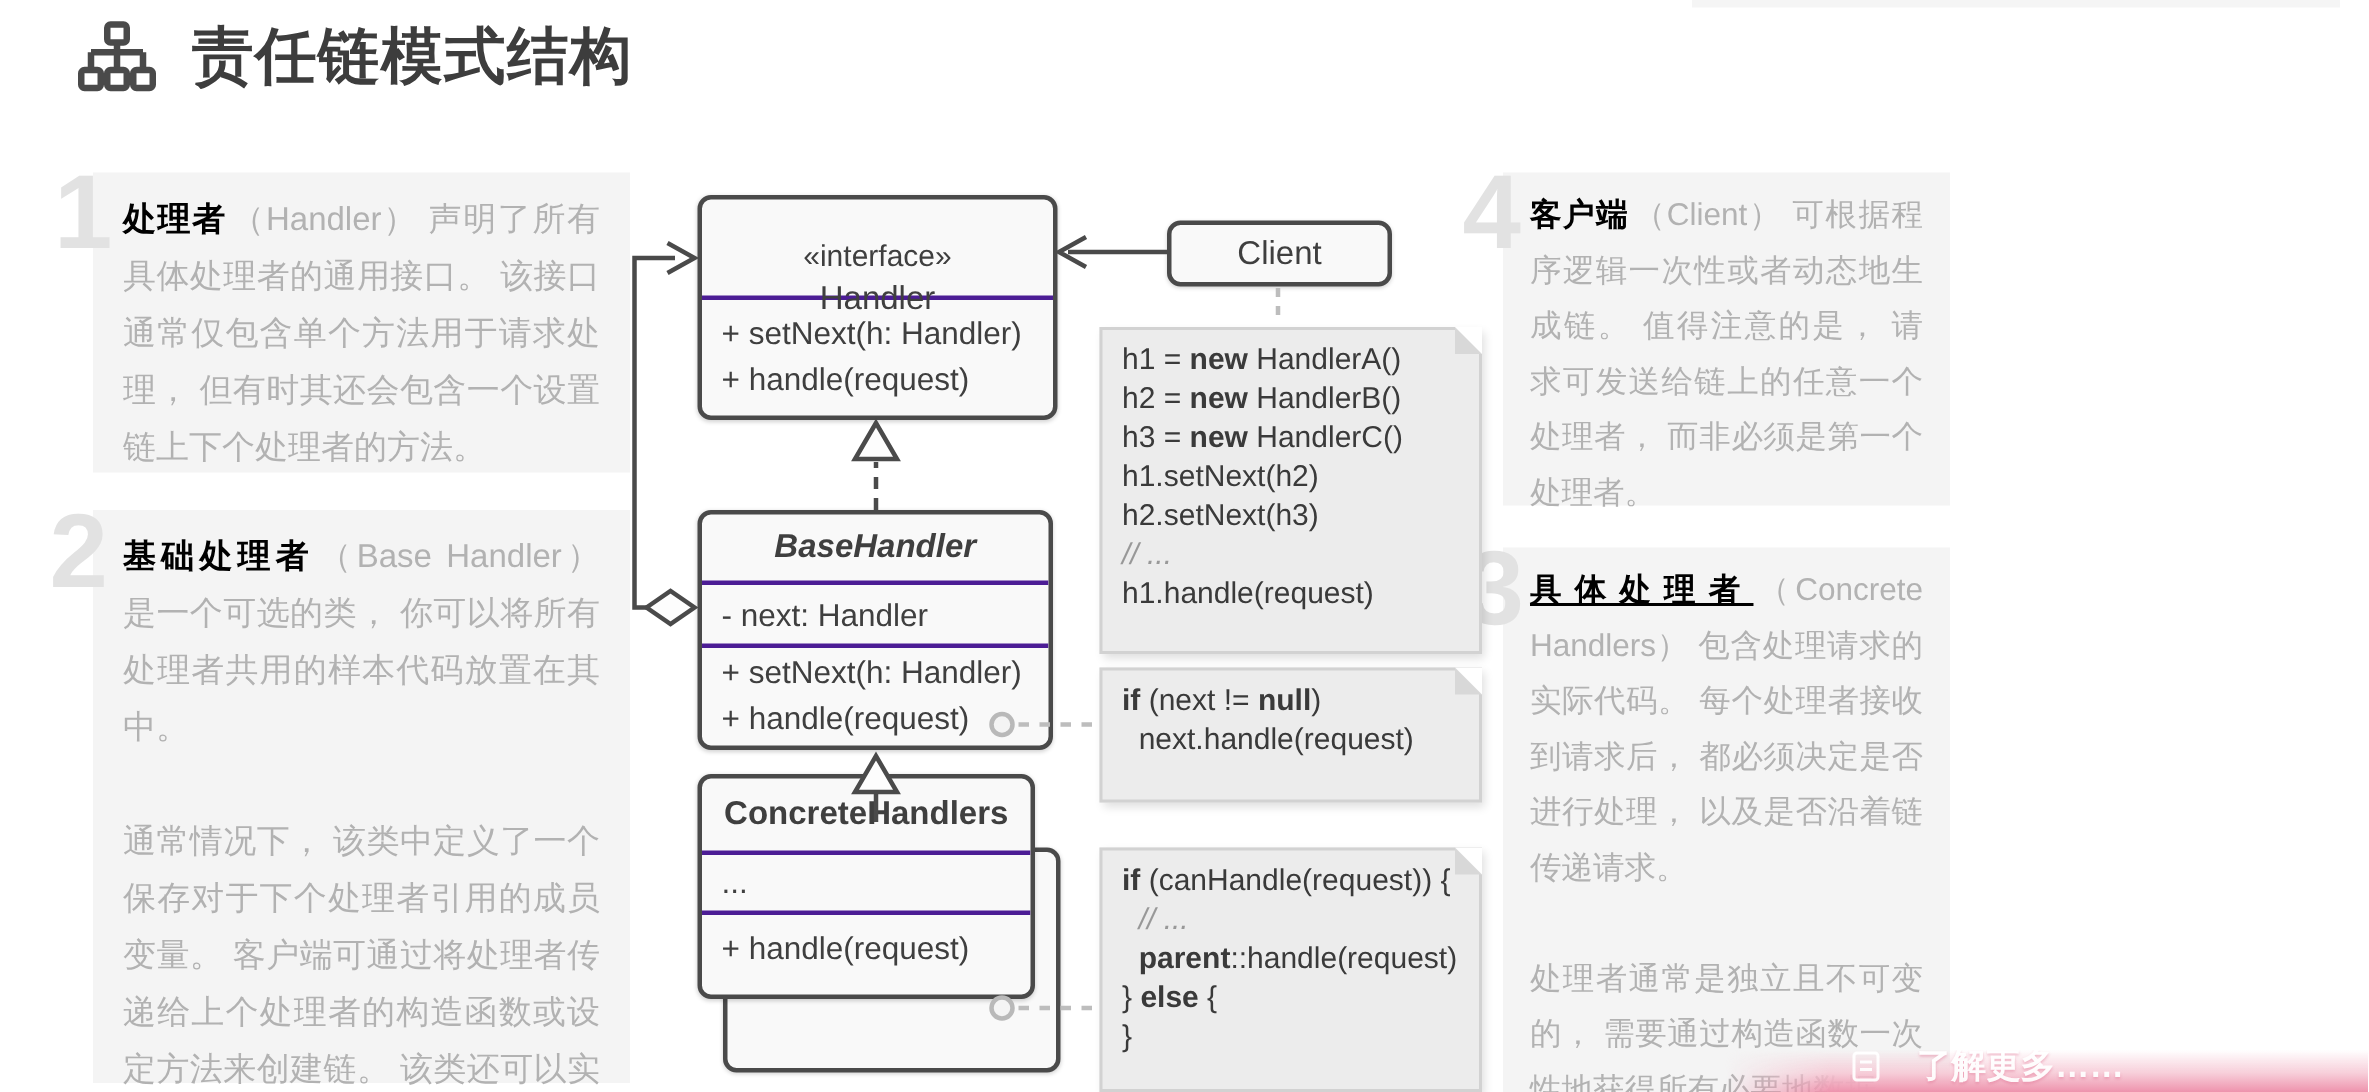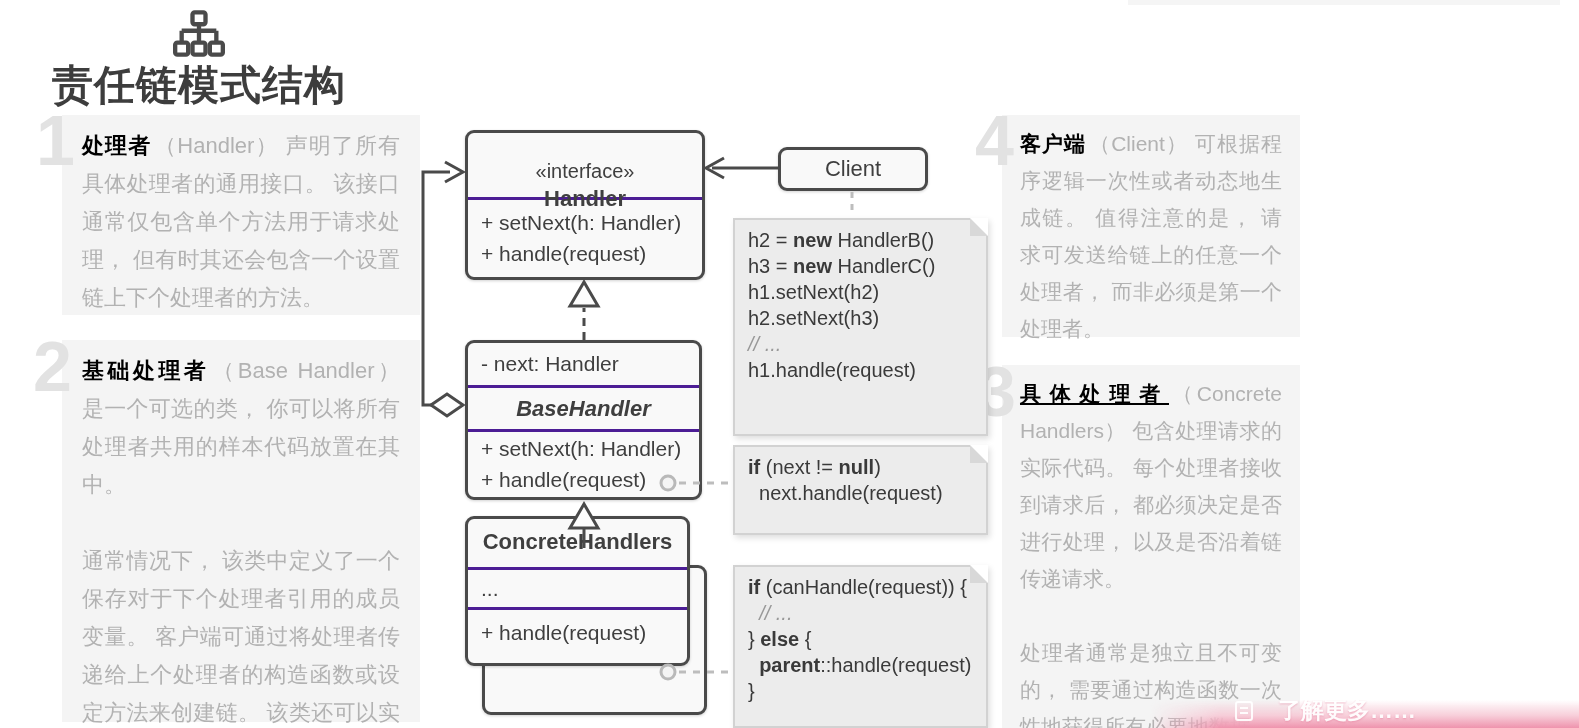--- a/index.html
+++ b/index.html
@@ -1,20 +1,20 @@
 <!DOCTYPE html>
 <html><head>
 <meta charset="utf-8">
 <style>
   html,body{margin:0;padding:0;background:#ffffff;}
   .page{position:relative;width:1579px;height:728px;overflow:hidden;background:#fff;
         font-family:"Liberation Sans",sans-serif;}
 
   
-  .hdr{position:absolute;left:52px;top:10px;display:flex;align-items:center;gap:0;z-index:2;flex-direction:column;}
+  .hdr{position:absolute;left:52px;top:10px;display:flex;align-items:center;gap:24px;z-index:2;}
   .hdr svg{display:block;}
   .hdr-title{font-size:41px;font-weight:800;color:#3d3d3d;letter-spacing:1px;}
 
   .top-strip{position:absolute;left:1128px;top:0;width:432px;height:5px;background:#f5f5f5;z-index:1;}
 
   
   .tblock{position:absolute;background:#f4f4f4;box-sizing:border-box;color:#b2b2b2;
           text-align:justify;z-index:0;}
   .tblock p{margin:0;}
   .tblock .lead{color:#000000;font-weight:bold;margin-right:3px;}
@@ -34,21 +34,21 @@
         box-sizing:border-box;box-shadow:0 1px 3px rgba(0,0,0,.18);z-index:2;color:#3f3f3f;overflow:hidden;}
   .sec{border-top:3px solid #4c1d95;box-sizing:border-box;}
   .sec:first-child{border-top:none;}
   .sec-center{text-align:center;}
   .members{padding:7px 13px;font-size:21px;line-height:31px;}
   .members .row{white-space:nowrap;}
 
   .box-interface{left:465px;top:130px;width:240px;height:150px;}
   .box-interface .head{height:64px;padding-top:25px;}
   .stereo{font-size:20px;line-height:26px;}
-  .cname{font-size:22px;font-weight:bold;line-height:30px;}
+  .cname{font-size:22px;font-weight:normal;line-height:30px;}
 
   .box-client{left:778px;top:147px;width:150px;height:44px;display:flex;align-items:center;justify-content:center;
               font-size:22px;font-weight:normal;}
 
   .box-base{left:465px;top:340px;width:237px;height:160px;}
   .box-base .head{height:44px;line-height:42px;font-size:22px;font-weight:bold;font-style:italic;}
   .box-base .fields{height:42px;padding:4px 13px;font-size:21px;line-height:33px;}
   .box-base .members{height:62px;padding:1px 13px;}
 
   .box-concrete{left:465px;top:516px;width:225px;height:150px;}
@@ -138,58 +138,59 @@
         <div class="row">+ setNext(h: Handler)</div>
         <div class="row">+ handle(request)</div>
       </div>
   </div>
 
   <div class="ubox box-client">
     <span>Client</span>
   </div>
 
   <div class="ubox box-base">
+    <div class="sec sec-center head">BaseHandler</div>
     <div class="sec fields">
         <div class="row">- next: Handler</div>
       </div>
-    <div class="sec sec-center head">BaseHandler</div>
     <div class="sec members">
         <div class="row">+ setNext(h: Handler)</div>
         <div class="row">+ handle(request)</div>
       </div>
   </div>
 
   <div class="ubox box-concrete-back"></div>
   <div class="ubox box-concrete">
     <div class="sec sec-center head">ConcreteHandlers</div>
     <div class="sec fields">
         <div class="row">...</div>
       </div>
     <div class="sec members">
         <div class="row">+ handle(request)</div>
       </div>
   </div>
 
   <div class="note note-client">
+      <div class="code-line"><span>h1 = </span><span class="b">new</span><span> HandlerA()</span></div>
       <div class="code-line"><span>h2 = </span><span class="b">new</span><span> HandlerB()</span></div>
       <div class="code-line"><span>h3 = </span><span class="b">new</span><span> HandlerC()</span></div>
       <div class="code-line"><span>h1.setNext(h2)</span></div>
       <div class="code-line"><span>h2.setNext(h3)</span></div>
       <div class="code-line"><span class="i">// ...</span></div>
       <div class="code-line"><span>h1.handle(request)</span></div>
     </div>
   <div class="note note-base">
       <div class="code-line"><span class="b">if</span><span> (next != </span><span class="b">null</span><span>)</span></div>
       <div class="code-line"><span>  next.handle(request)</span></div>
     </div>
   <div class="note note-concrete">
       <div class="code-line"><span class="b">if</span><span> (canHandle(request)) {</span></div>
       <div class="code-line"><span>  </span><span class="i">// ...</span></div>
+      <div class="code-line"><span>  </span><span class="b">parent</span><span>::handle(request)</span></div>
       <div class="code-line"><span>} </span><span class="b">else</span><span> {</span></div>
-      <div class="code-line"><span>  </span><span class="b">parent</span><span>::handle(request)</span></div>
       <div class="code-line"><span>}</span></div>
     </div>
 
   <svg class="overlay" width="1579" height="728" viewBox="0 0 1579 728">
 
     <line class="dk" x1="778" y1="168" x2="712" y2="168"></line>
     <polyline class="dk" points="724,158 706,168 724,178"></polyline>
 
     <polyline class="dk" points="450,172 423,172 423,405 431,405"></polyline>
     <polyline class="dk" points="445,162 463,172 445,182"></polyline>

